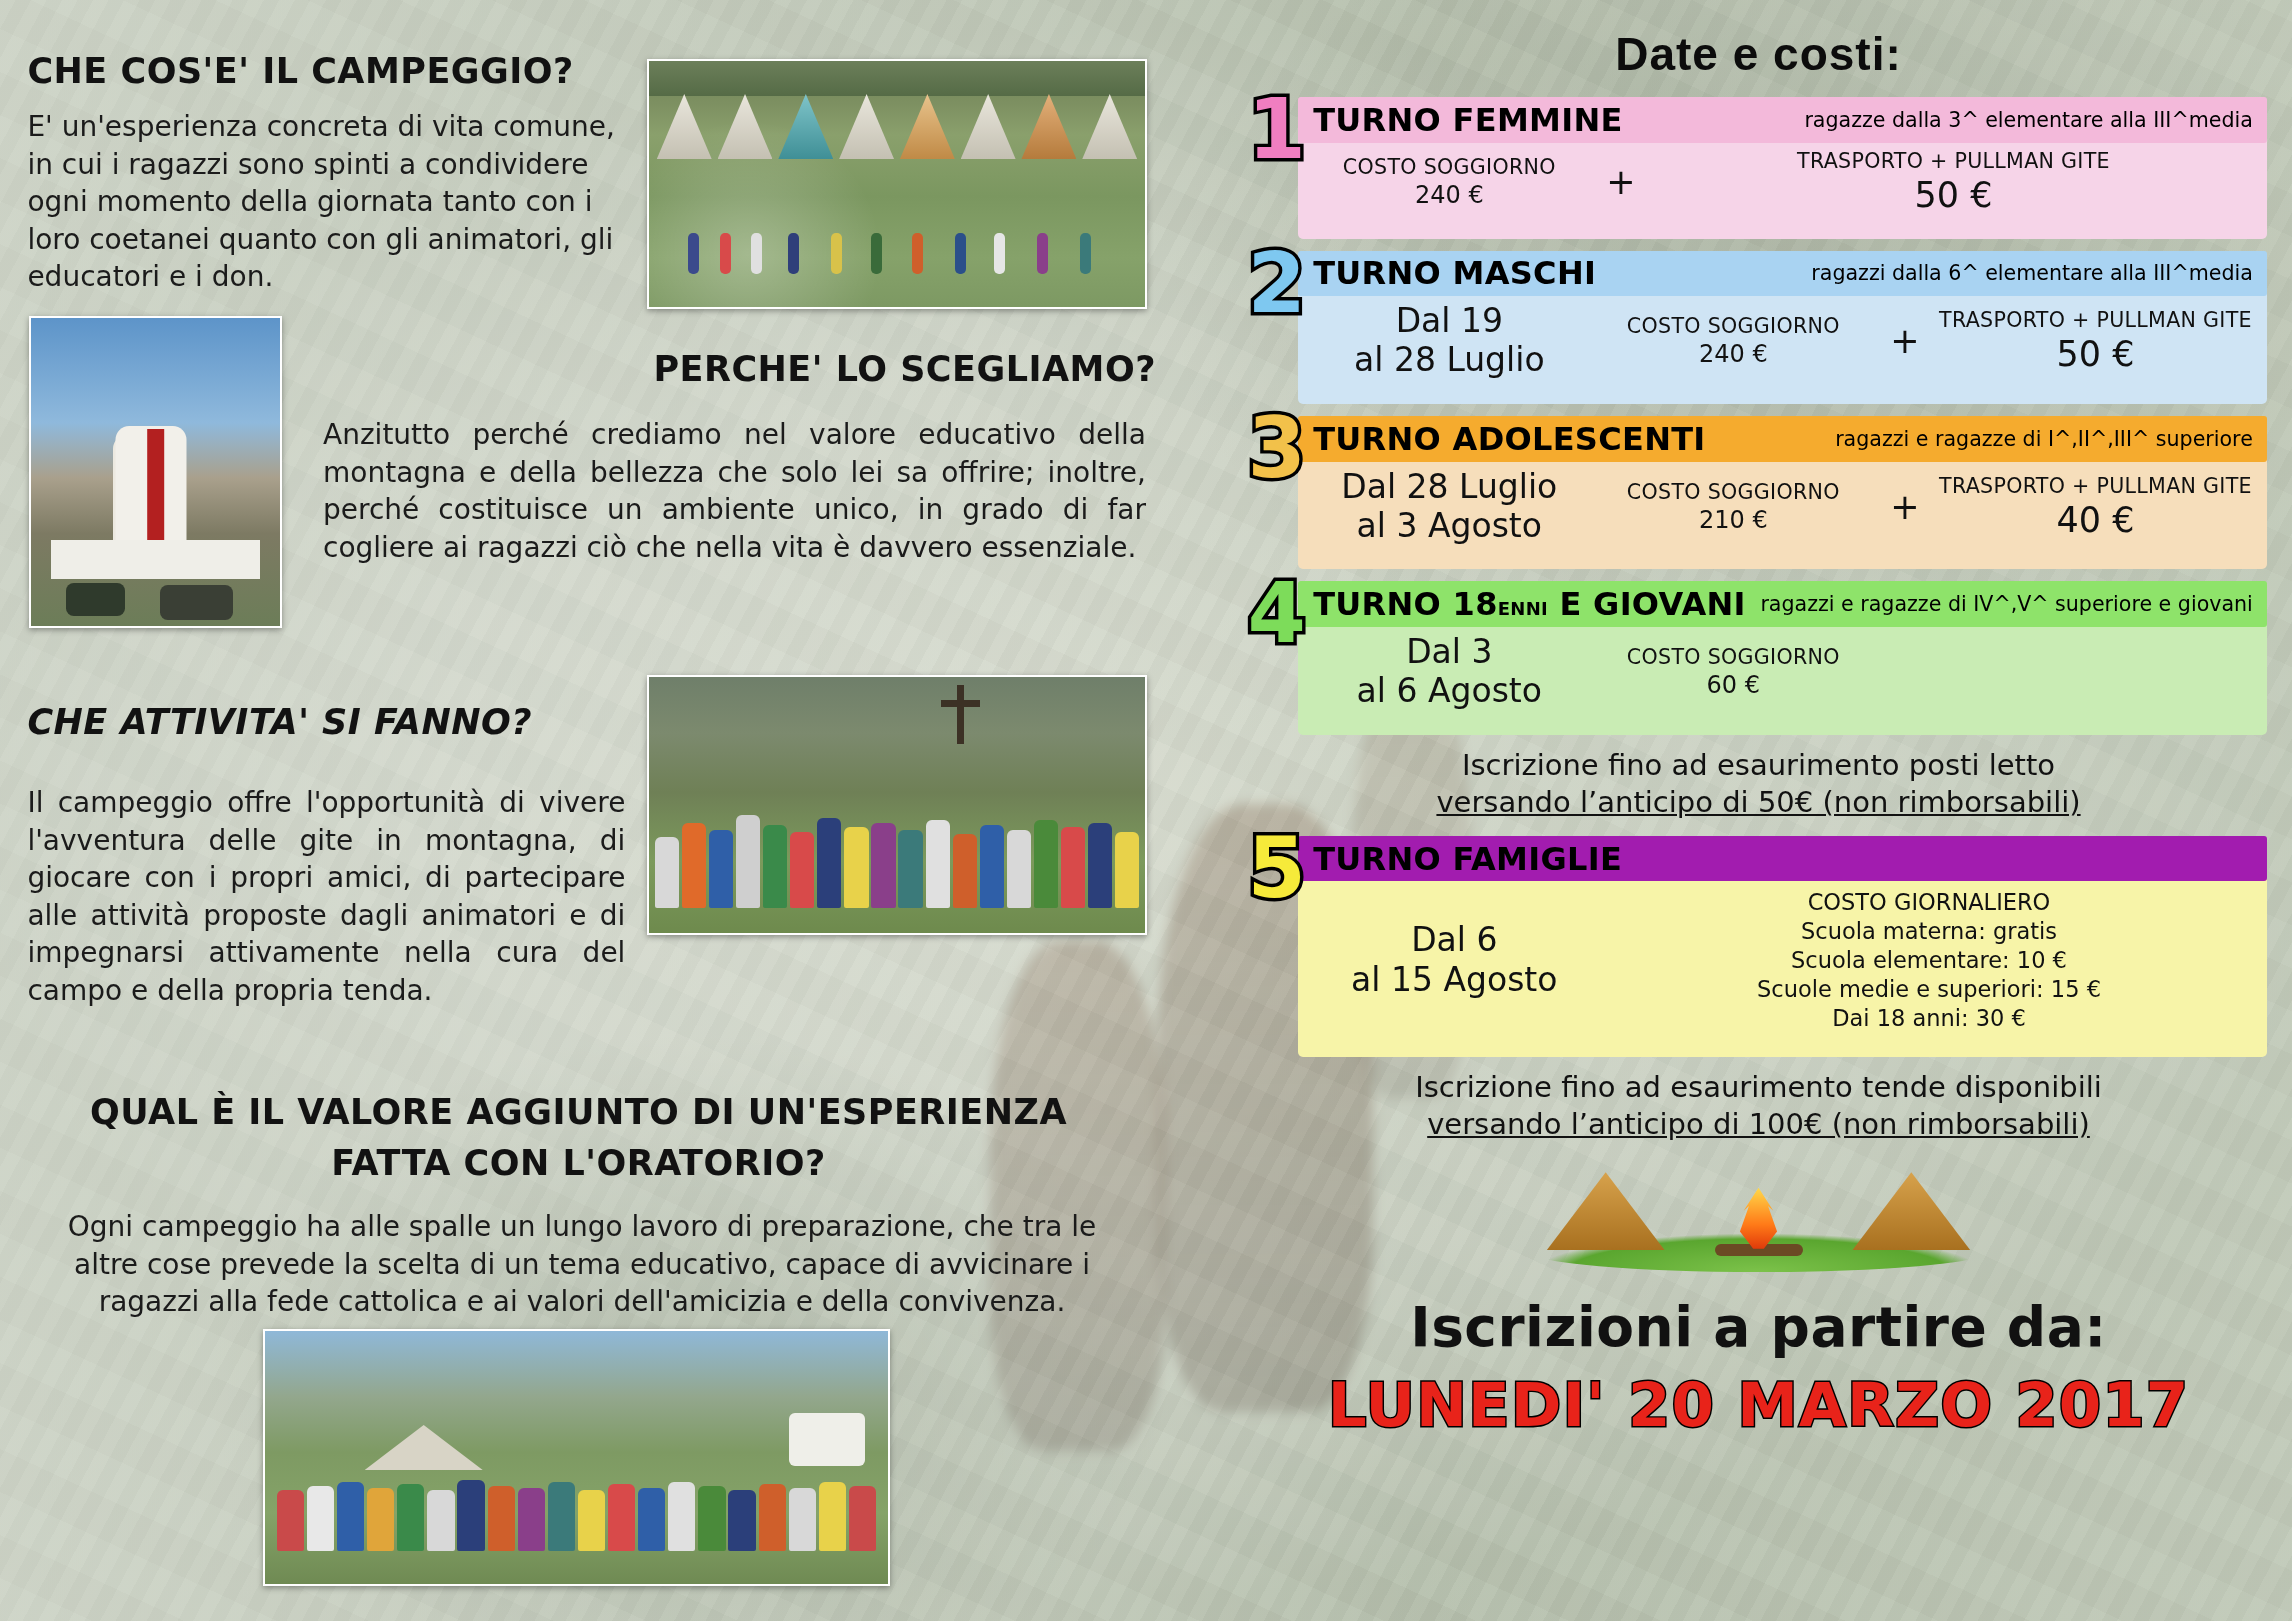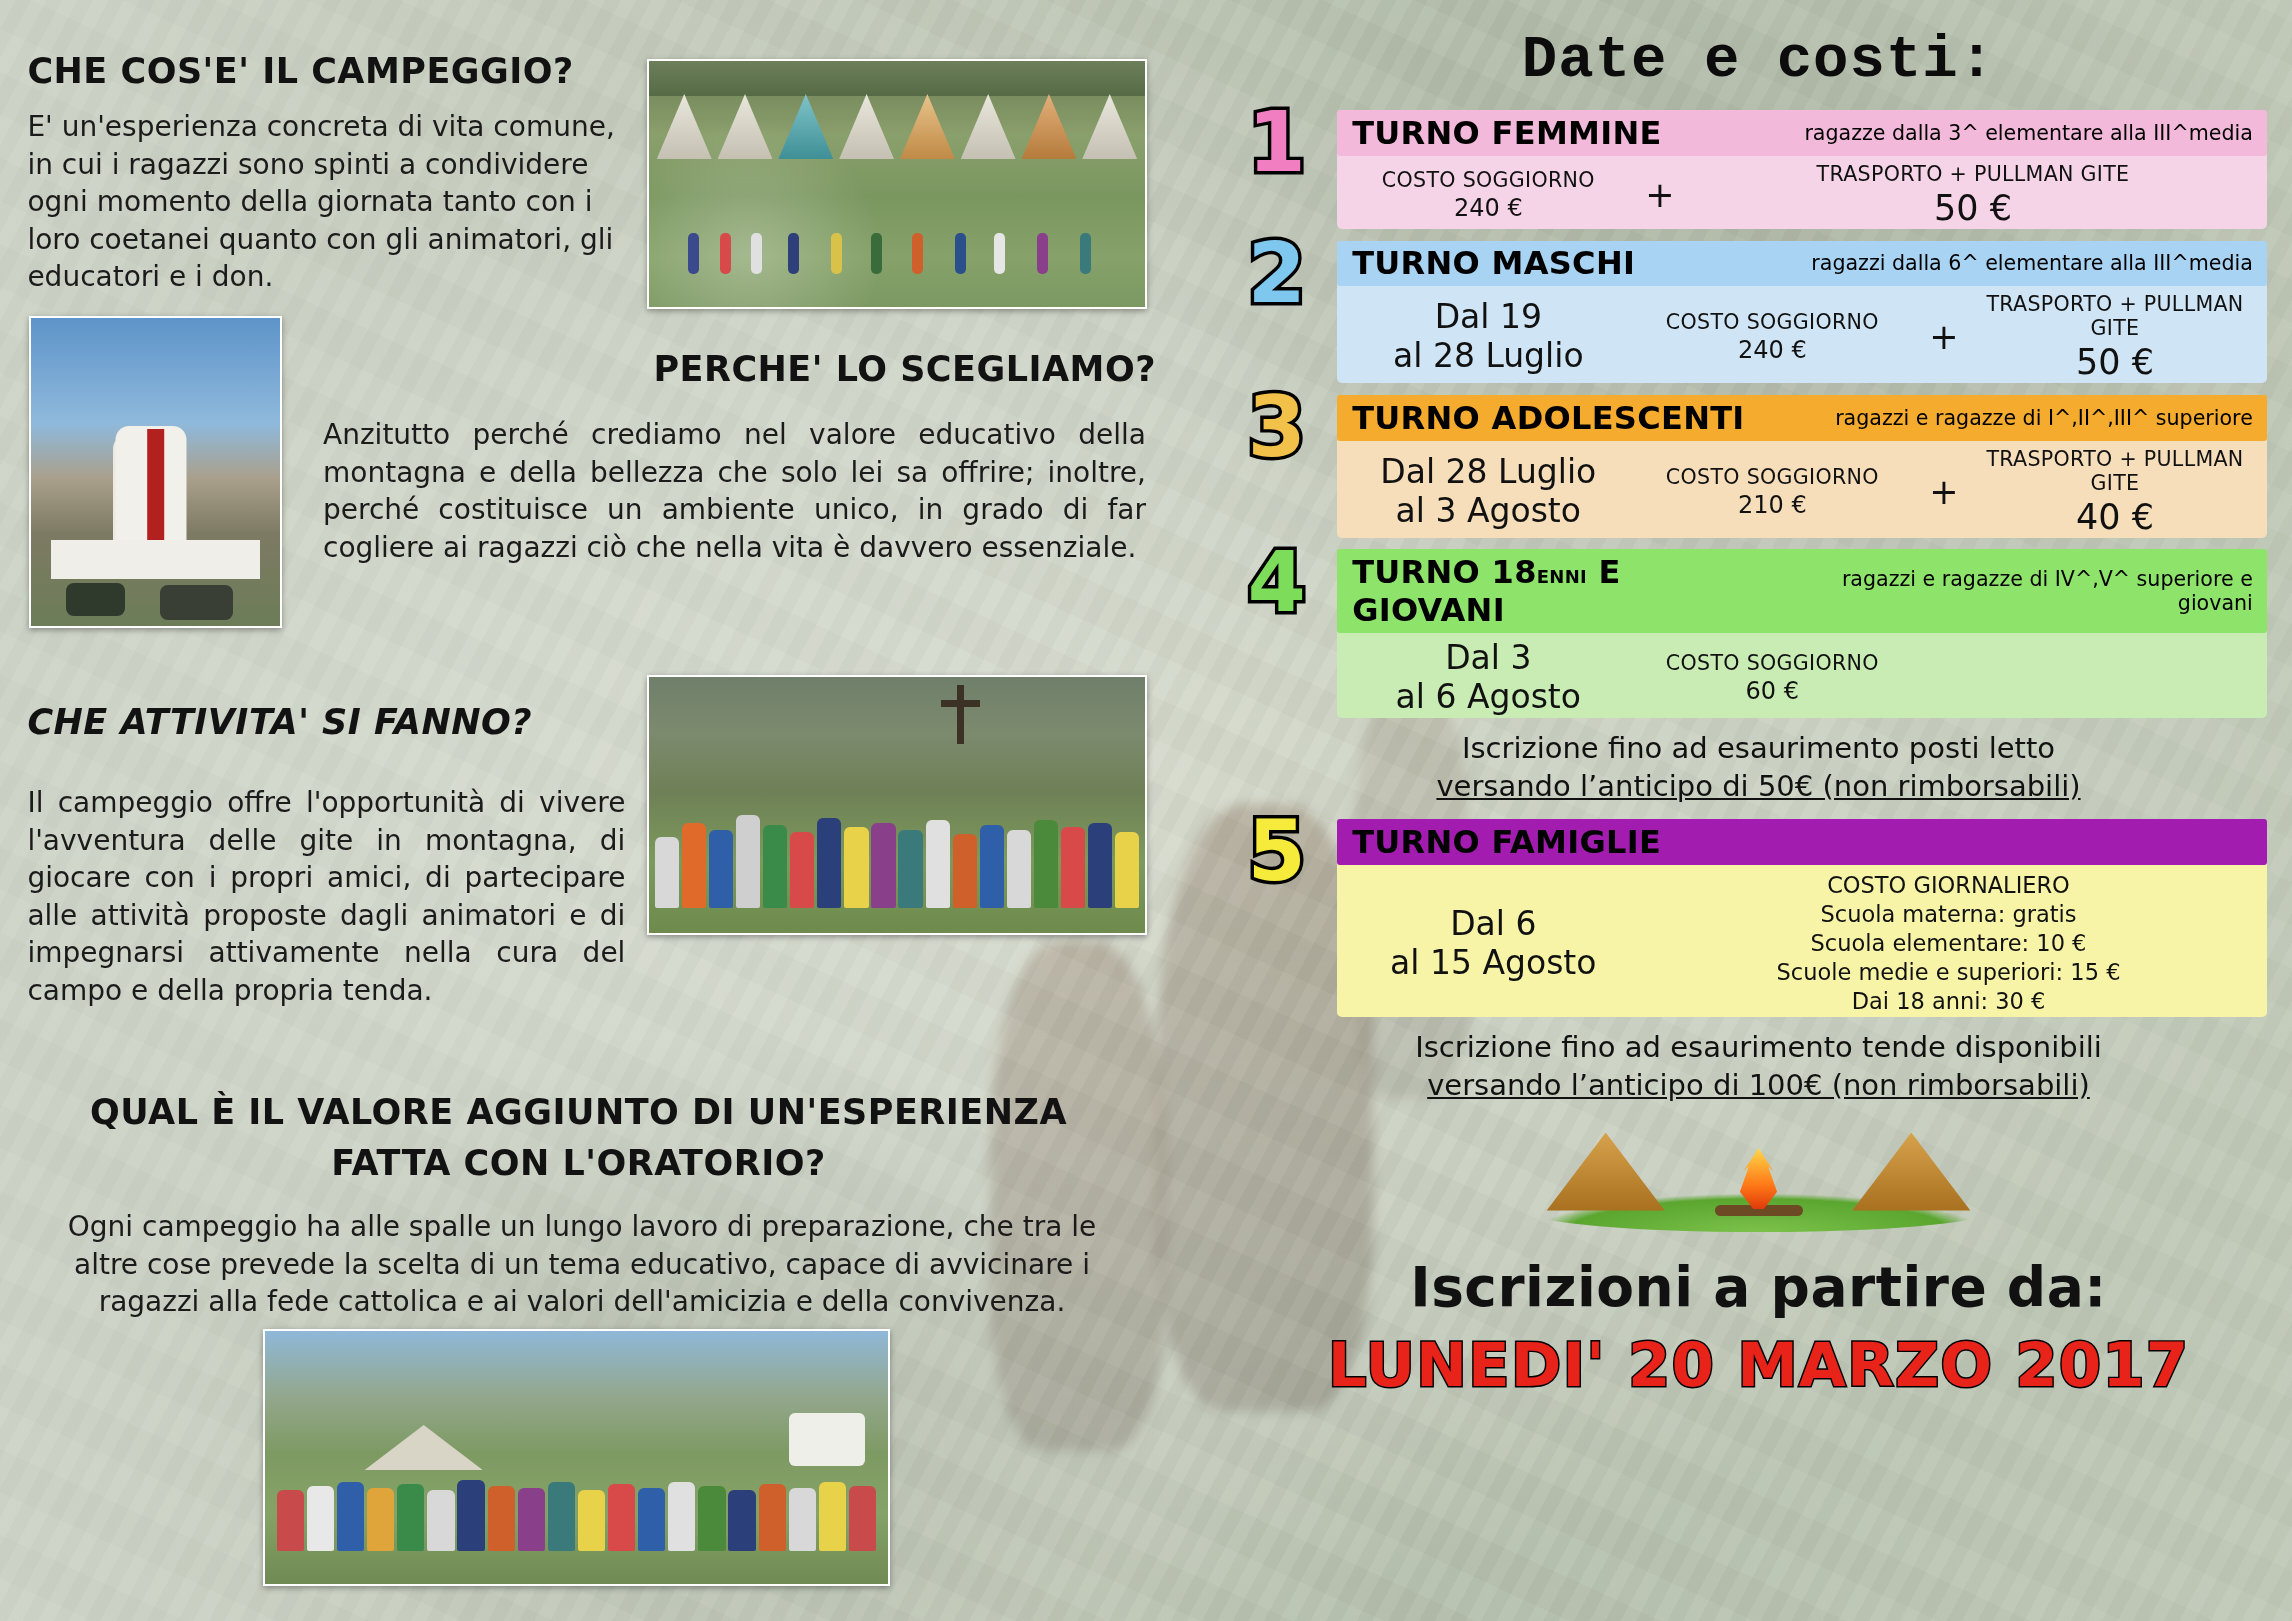--- a/index.html
+++ b/index.html
@@ -111,40 +111,40 @@
   }
   #photo-kids-line .line{position:absolute;left:0;bottom:33px;width:100%;height:98px;display:flex;align-items:flex-end;gap:2.9px;padding:0 11.8px;}
   #photo-kids-line .line i{flex:1;height:68%;border-radius:5.9px 5.9px 2px 2px;background:#3f63a8;}
   #photo-kids-line .van{position:absolute;right:23.5px;top:82px;width:76px;height:53px;background:#efefe9;border-radius:5.9px;}
   #photo-kids-line .tent{position:absolute;left:16%;top:94px;width:118px;height:45px;background:#d8d4c6;clip-path:polygon(50% 0,100% 100%,0 100%);}
 
   
   .right { position:absolute; left:1225px; top:0; width:1067px; height:1621px; }
 
   #dates-title{
-    font-family:Liberation Mono, monospace;
-    font-weight:bold; font-size:59px; text-align:center;
+    font-family:Liberation Sans, sans-serif;
+    font-weight:bold; font-size:46px; text-align:center;
     color:#0c0c0c; margin:27.4px 0 15.7px 0; letter-spacing:1px;
   }
 
   .turno { position:relative; margin:0 25.5px 11.8px 25.5px; }
   .turno .numwrap{
     position:absolute; left:-15.7px; top:-9.8px; width:84px; text-align:center;
     font-family:"DejaVu Sans", sans-serif; font-weight:bold; font-size:84px; line-height:1;
     z-index:3;
   }
   .turno .num{
     display:inline-block;
     -webkit-text-stroke:6.9px #000;
     paint-order: stroke fill;
   }
   .turno .panel{
-    margin-left:86px;
+    margin-left:47px;
     border-radius:5px;
-    padding-bottom:1px;
+    padding-bottom:24px;
   }
   .turno .hdr{
     display:flex; align-items:center; justify-content:space-between;
     padding:3.9px 13.7px 3.9px 15.7px;
     border-radius:2.9px;
   }
   .turno .hdr .title{
     font-family:"DejaVu Sans", sans-serif; font-weight:bold; font-size:32px; color:#000;
     letter-spacing:0.3px;
   }

